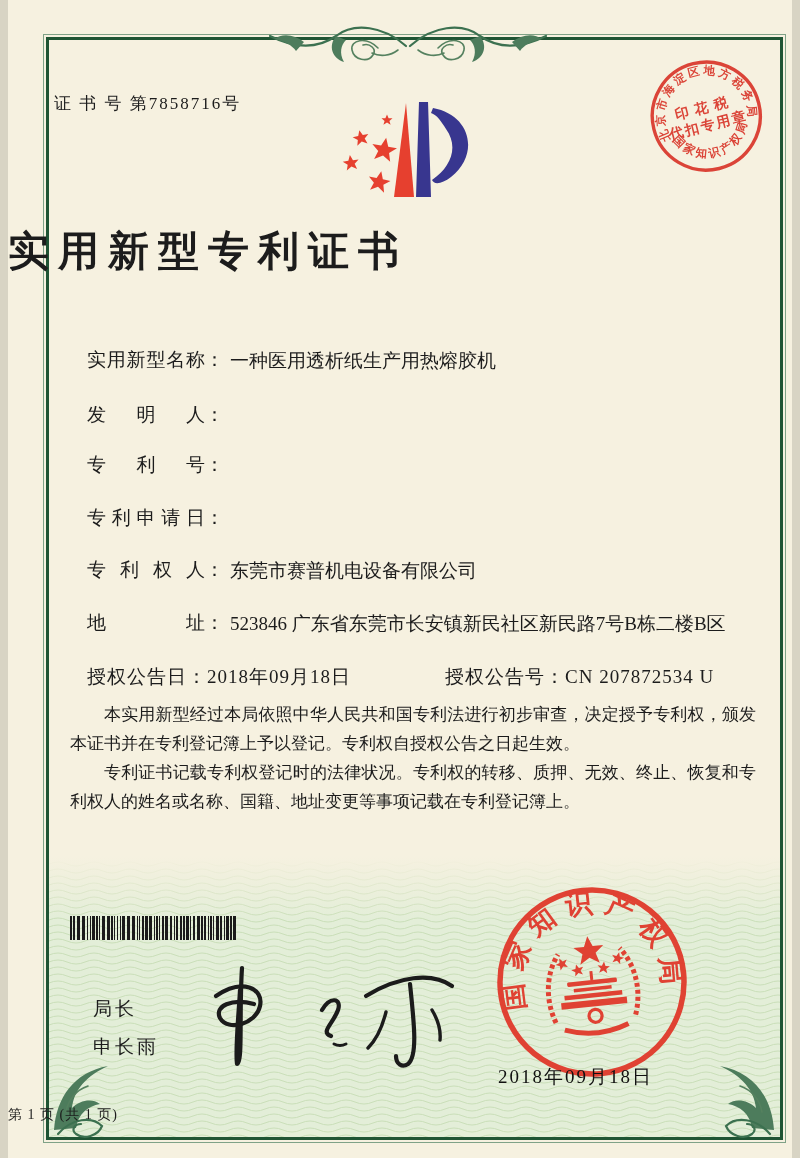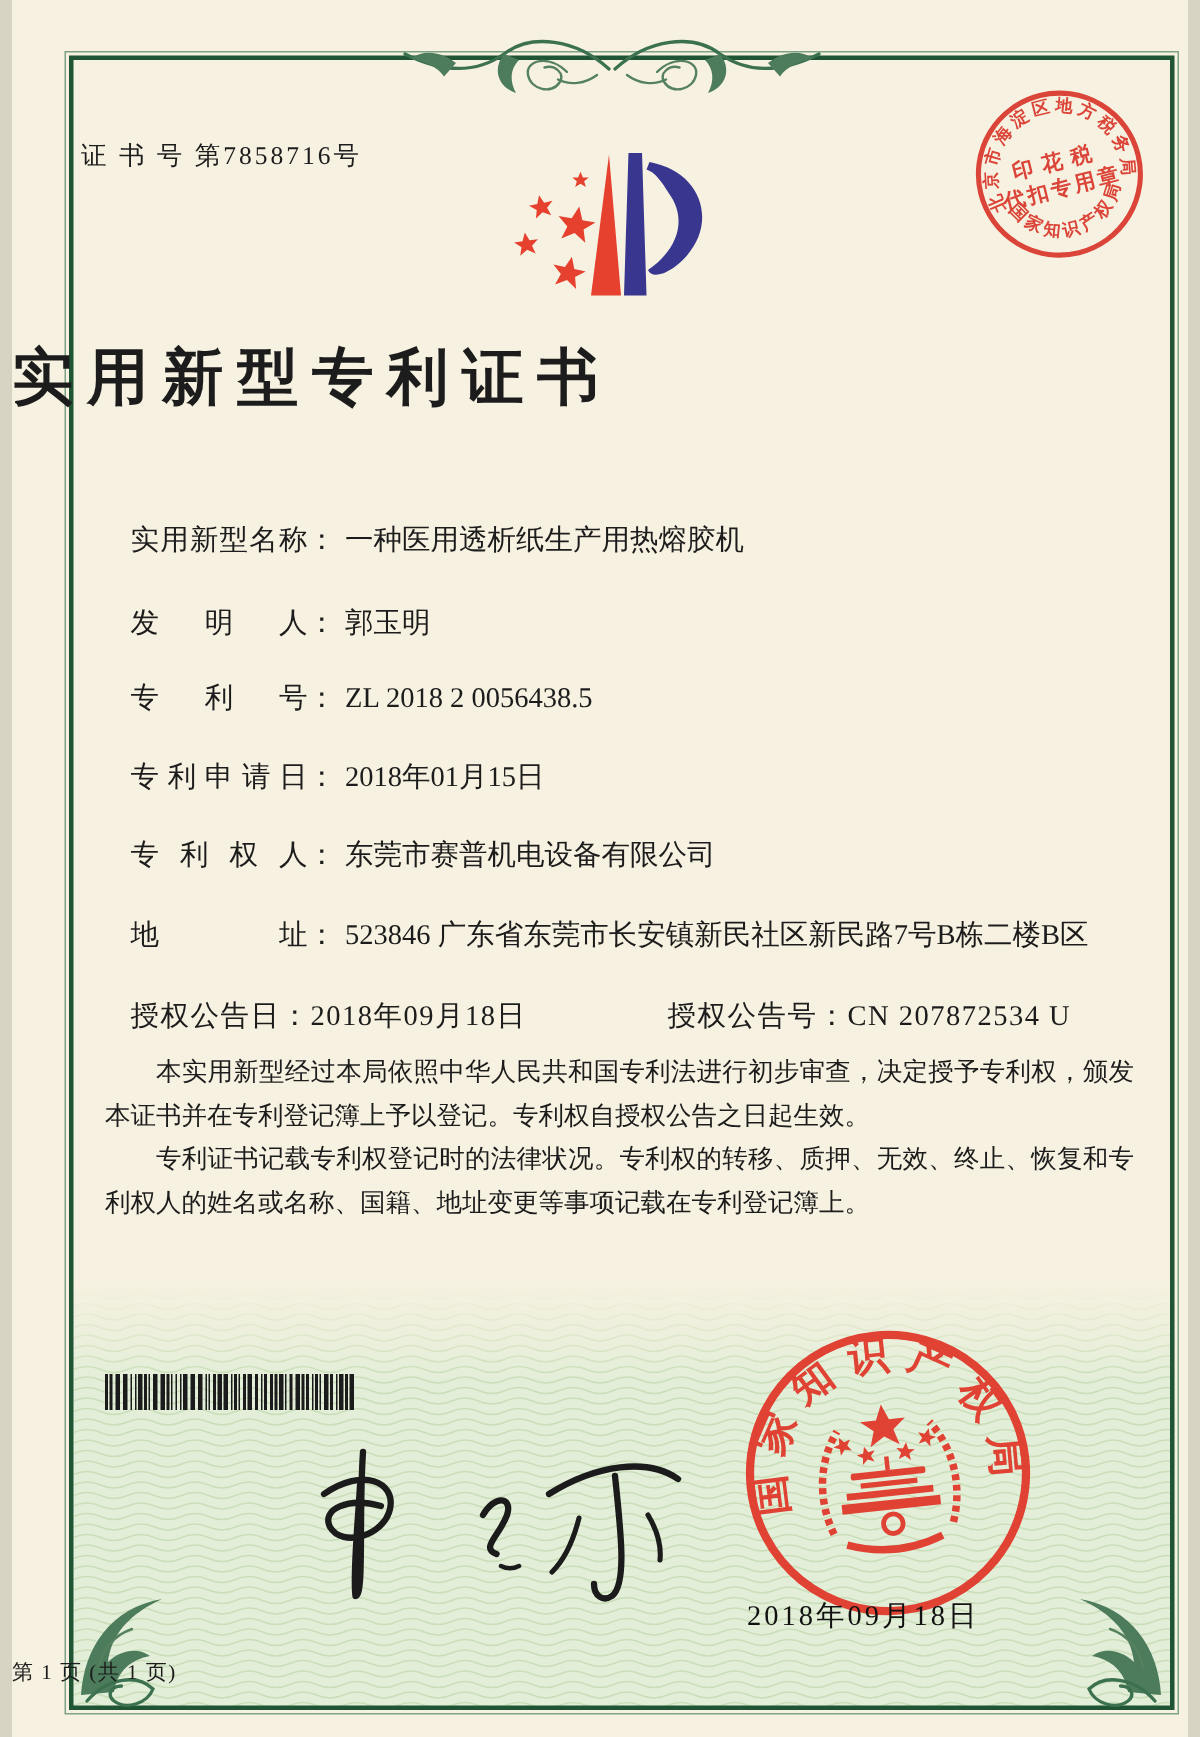--- a/index.html
+++ b/index.html
@@ -186,31 +186,28 @@
 
   <div class="fields">
     <div class="frow" style="top:9px">
       <span class="flabel">实用新型名称</span>
         <span class="fcolon">：</span>
       <span class="fvalue">一种医用透析纸生产用热熔胶机</span>
     </div>
     <div class="frow" style="top:64px">
       <span class="flabel">发明人</span>
         <span class="fcolon">：</span>
-      <span class="fvalue">郭玉明</span>
     </div>
     <div class="frow" style="top:114px">
       <span class="flabel">专利号</span>
         <span class="fcolon">：</span>
-      <span class="fvalue">ZL 2018 2 0056438.5</span>
     </div>
     <div class="frow" style="top:167px">
       <span class="flabel">专利申请日</span>
         <span class="fcolon">：</span>
-      <span class="fvalue">2018年01月15日</span>
     </div>
     <div class="frow" style="top:219px">
       <span class="flabel">专利权人</span>
         <span class="fcolon">：</span>
       <span class="fvalue">东莞市赛普机电设备有限公司</span>
     </div>
     <div class="frow" style="top:272px">
       <span class="flabel">地址</span>
         <span class="fcolon">：</span>
       <span class="fvalue">523846 广东省东莞市长安镇新民社区新民路7号B栋二楼B区</span>
@@ -270,20 +267,24 @@
       <rect x="140" y="0" width="2" height="24" fill="#1b1b1b"></rect>
       <rect x="143" y="0" width="1" height="24" fill="#1b1b1b"></rect>
       <rect x="146" y="0" width="3" height="24" fill="#1b1b1b"></rect>
       <rect x="150" y="0" width="2" height="24" fill="#1b1b1b"></rect>
       <rect x="154" y="0" width="1" height="24" fill="#1b1b1b"></rect>
       <rect x="156" y="0" width="3" height="24" fill="#1b1b1b"></rect>
       <rect x="160" y="0" width="2" height="24" fill="#1b1b1b"></rect>
       <rect x="163" y="0" width="3" height="24" fill="#1b1b1b"></rect>
     </svg>
 
+  <div class="director">
+    <div>局长</div>
+    <div>申长雨</div>
+  </div>
 
   <svg class="signature" width="250" height="110" viewBox="0 0 250 110">
     <g fill="none" stroke="#1b1b1b" stroke-width="4.2" stroke-linecap="round" stroke-linejoin="round">
       <path d="M36,8 C33,52 37,104 31,104 C29,90 33,50 34,30"></path>
       <path d="M10,36 C36,18 58,28 54,46 C50,64 22,72 14,58 C8,46 26,38 48,44"></path>
       <path d="M116,50 c8,-14 20,-12 16,0 c-5,14 -18,22 -7,26"></path>
       <path d="M128,84 c4,2 8,2 12,0" stroke-width="3"></path>
       <path d="M160,36 c32,-20 66,-24 86,-10"></path>
       <path d="M204,24 C208,62 212,96 202,104 c-6,4 -12,0 -12,-8"></path>
       <path d="M180,52 c-4,16 -10,28 -18,36" stroke-width="3.4"></path>

